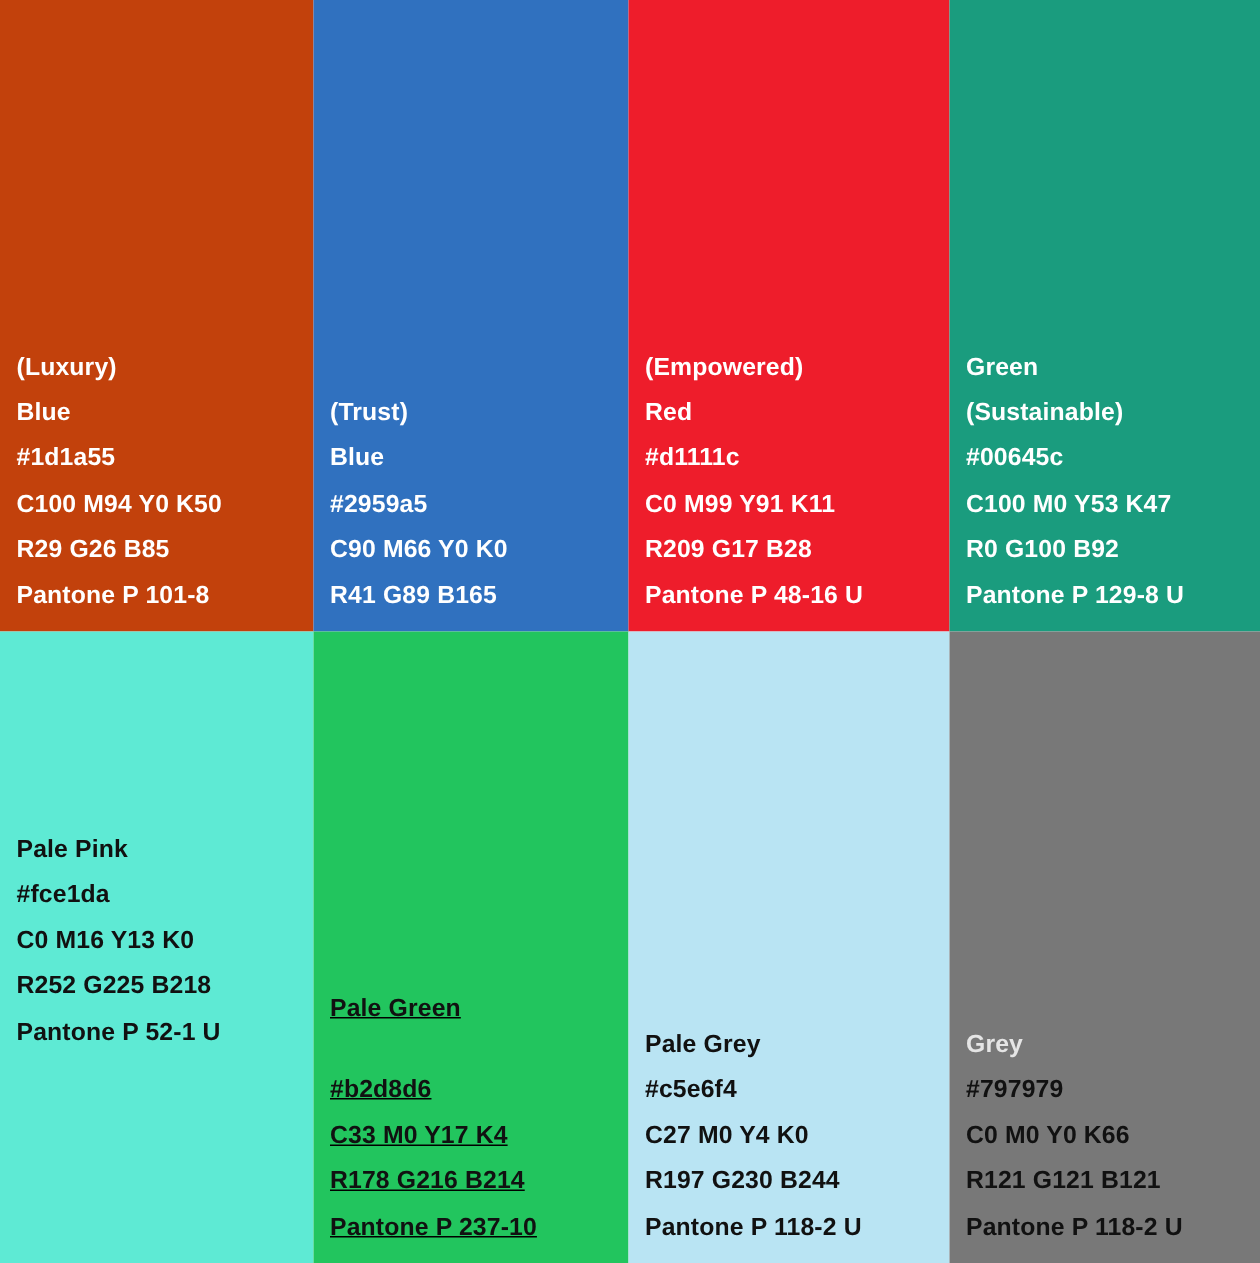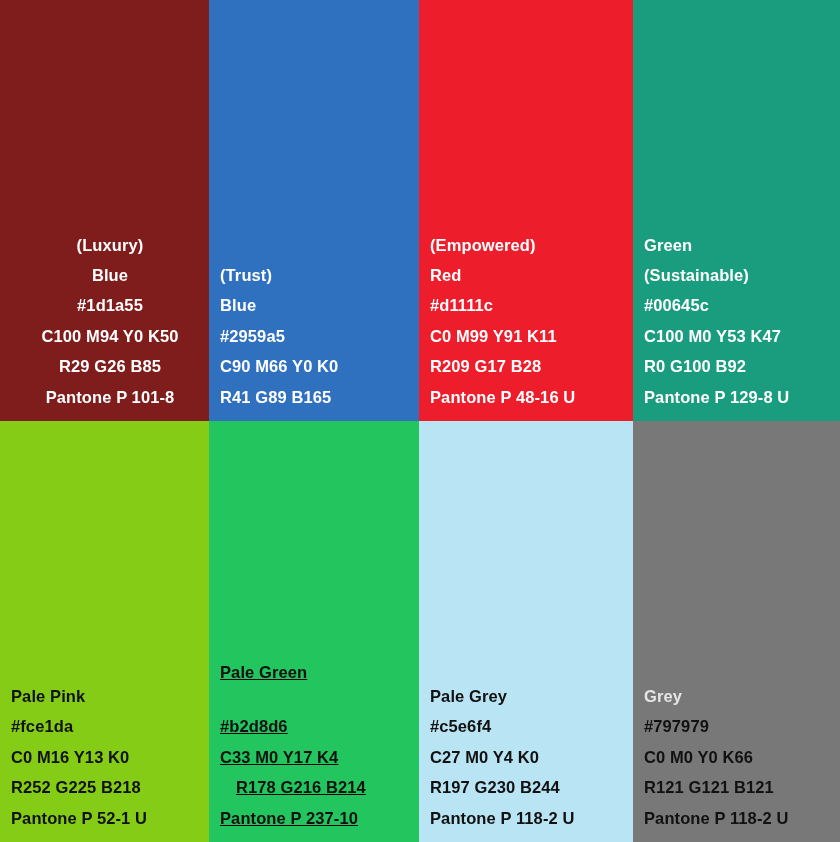--- a/index.html
+++ b/index.html
@@ -58,21 +58,21 @@
   .light-text .swatch-line { color: #ffffff; }
   .dark-text .swatch-line { color: #111111; }
 </style>
 </head>
 <body>
 
 <div id="palette-board">
 
   <div class="palette-row row-top">
 
-    <div class="swatch col-0 light-text" style="background-color: #7f1d1d; text-align: center;">
+    <div class="swatch col-0 light-text" style="background-color: #c2410c;">
       <div class="swatch-info">
         <div class="swatch-line mood" style="color: rgb(255, 255, 255);">(Luxury)</div>
         <div class="swatch-line" style="color: rgb(255, 255, 255);">Blue</div>
         <div class="swatch-line" style="color: rgb(255, 255, 255);">#1d1a55</div>
         <div class="swatch-line" style="color: rgb(255, 255, 255);">C100 M94 Y0 K50</div>
         <div class="swatch-line" style="color: rgb(255, 255, 255);">R29 G26 B85</div>
         <div class="swatch-line" style="color: rgb(255, 255, 255);">Pantone P 101-8</div>
       </div>
     </div>
 
@@ -106,36 +106,36 @@
         <div class="swatch-line" style="color: rgb(255, 255, 255);">C100 M0 Y53 K47</div>
         <div class="swatch-line" style="color: rgb(255, 255, 255);">R0 G100 B92</div>
         <div class="swatch-line" style="color: rgb(255, 255, 255);">Pantone P 129-8 U</div>
       </div>
     </div>
 
   </div>
 
   <div class="palette-row row-bottom">
 
-    <div class="swatch col-0 dark-text" style="background-color: #84cc16;">
+    <div class="swatch col-0 dark-text" style="background-color: #5eead4; justify-content: center;">
       <div class="swatch-info">
         <div class="swatch-line" style="color: rgb(17, 17, 17);">Pale Pink</div>
         <div class="swatch-line" style="color: rgb(17, 17, 17);">#fce1da</div>
         <div class="swatch-line" style="color: rgb(17, 17, 17);">C0 M16 Y13 K0</div>
         <div class="swatch-line" style="color: rgb(17, 17, 17);">R252 G225 B218</div>
         <div class="swatch-line" style="color: rgb(17, 17, 17);">Pantone P 52-1 U</div>
       </div>
     </div>
 
     <div class="swatch col-1 dark-text" style="background-color: #22c55e; text-decoration: underline;">
       <div class="swatch-info">
         <div class="swatch-line" style="color: rgb(17, 17, 17);">Pale Green</div>
         <div class="swatch-line" style="color: rgb(17, 17, 17); margin-top: 24px;">#b2d8d6</div>
         <div class="swatch-line" style="color: rgb(17, 17, 17);">C33 M0 Y17 K4</div>
-        <div class="swatch-line" style="color: rgb(17, 17, 17); margin-left: 16px;">R178 G216 B214</div>
+        <div class="swatch-line" style="color: rgb(17, 17, 17);">R178 G216 B214</div>
         <div class="swatch-line" style="color: rgb(17, 17, 17);">Pantone P 237-10</div>
       </div>
     </div>
 
     <div class="swatch col-2 dark-text" style="background-color: rgb(185, 228, 243);">
       <div class="swatch-info">
         <div class="swatch-line" style="color: rgb(17, 17, 17);">Pale Grey</div>
         <div class="swatch-line" style="color: rgb(17, 17, 17);">#c5e6f4</div>
         <div class="swatch-line" style="color: rgb(17, 17, 17);">C27 M0 Y4 K0</div>
         <div class="swatch-line" style="color: rgb(17, 17, 17);">R197 G230 B244</div>

